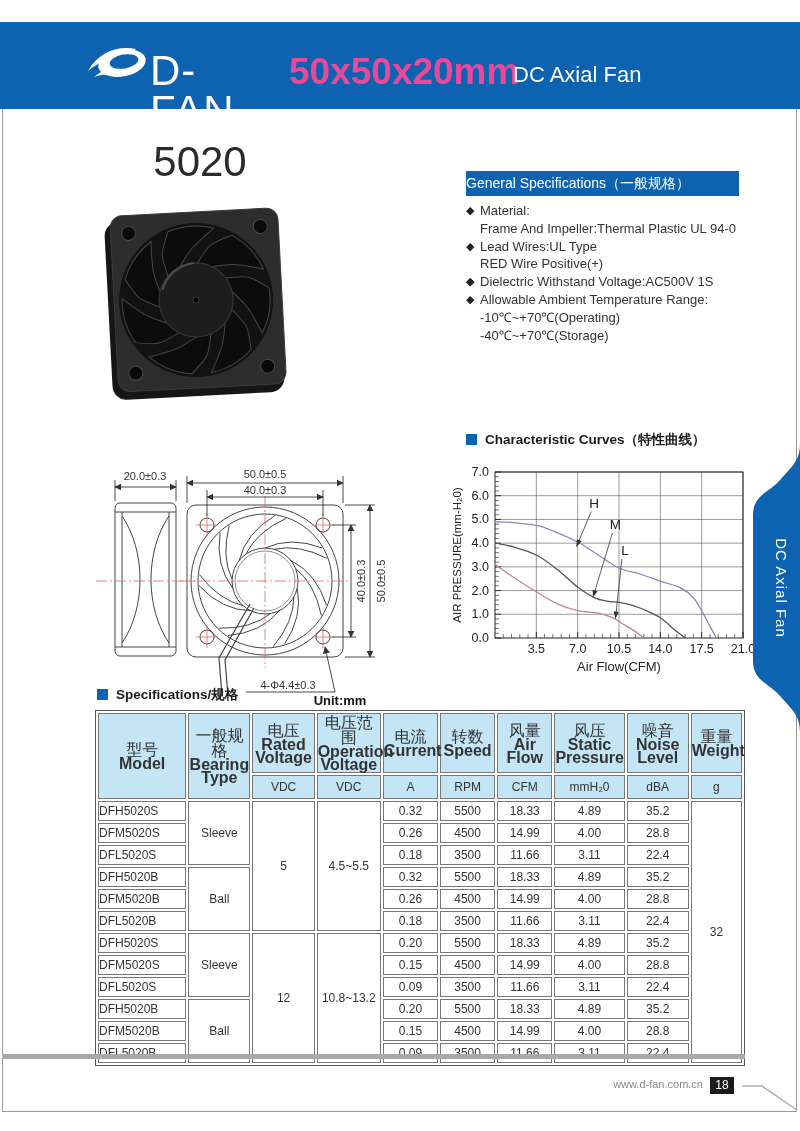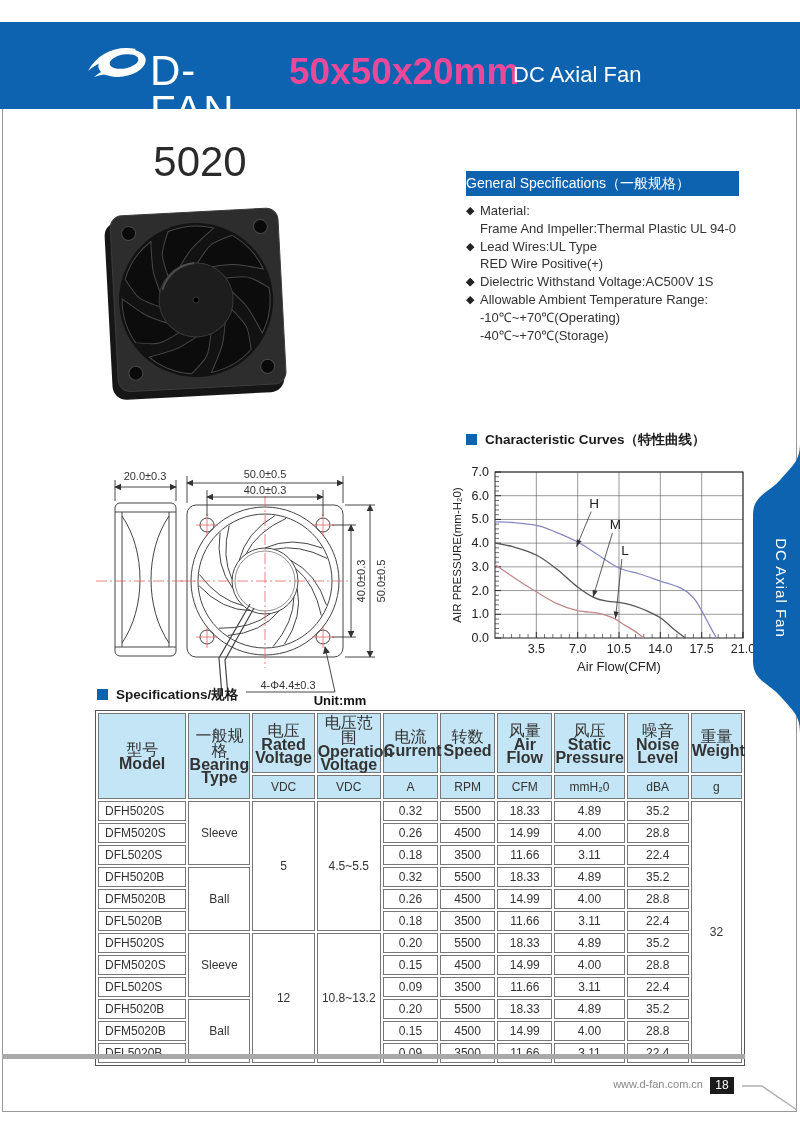--- a/index.html
+++ b/index.html
@@ -34,21 +34,21 @@
   
   #dimSvg{left:88px;top:456px;z-index:2;}
   #curveChart{left:450px;top:458px;z-index:2;}
   
   #spec-table{left:95px;top:710px;width:650px;border-collapse:separate;border-spacing:2px;
               background:#fff;border:1px solid #555;table-layout:fixed;z-index:2;}
   #spec-table th{background:#c3e5f5;border:1px solid #777;font-weight:normal;color:#333;
                  font-size:12px;padding:1px 0;}
   #spec-table td{background:#fff;border:1px solid #777;text-align:center;font-size:12px;
                  color:#333;height:18px;padding:0;}
-  #spec-table td.model{text-align:left;padding-left:6px;}
+  #spec-table td.model{text-align:left;}
   #spec-table th .zh{font-size:16px;line-height:15px;}
   #spec-table th .en{font-size:16px;line-height:13px;font-weight:bold;}
   tr.h1 th{height:54px;}
   tr.h2 th{height:20px;}
   
   #footer-bar{left:2px;top:1054px;width:743px;height:5px;background:#a9a9a9;z-index:2;}
   #footer-site{left:545px;top:1078px;width:158px;text-align:right;font-size:11px;color:#888;z-index:2;}
   #footer-page{left:710px;top:1077px;width:24px;height:17px;background:#1b1b1b;color:#fff;
                font-size:12px;text-align:center;line-height:17px;z-index:2;}
   #footer-diag{left:742px;top:1082px;z-index:2;}

